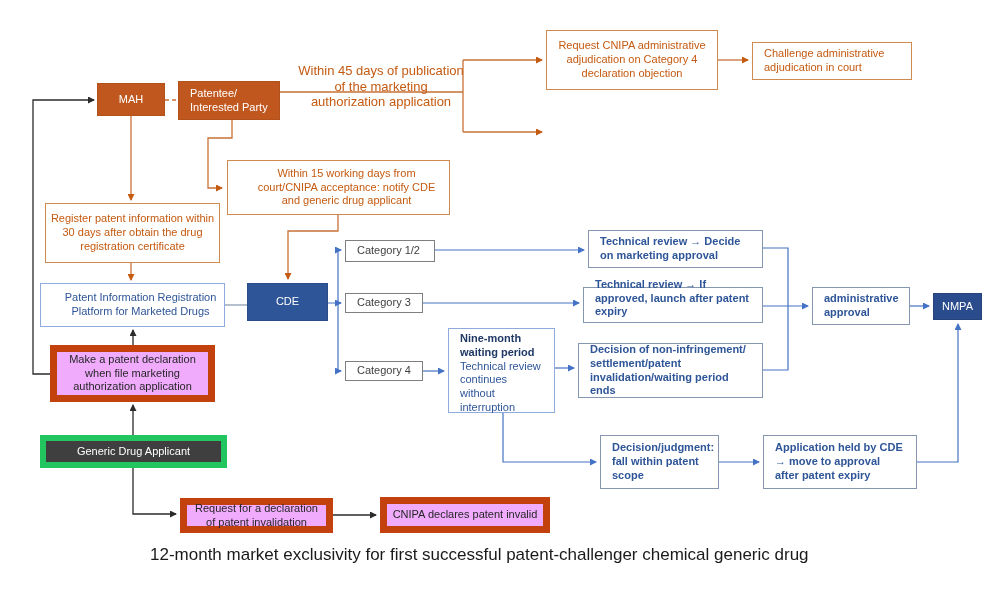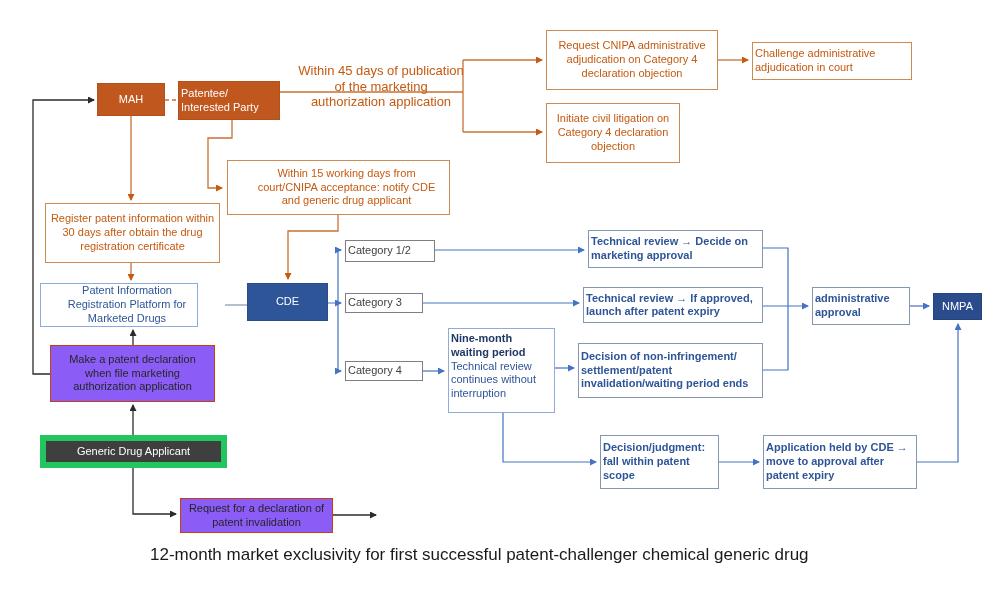--- a/index.html
+++ b/index.html
@@ -5,31 +5,31 @@
   html,body{margin:0;padding:0;background:#ffffff;}
   .stage{
     position:relative;width:1000px;height:595px;background:#ffffff;
     font-family:"Liberation Sans", sans-serif;overflow:hidden;
   }
   .wires{position:absolute;left:0;top:0;width:1000px;height:595px;}
   .node{
     position:absolute;display:flex;align-items:center;justify-content:center;
     box-sizing:border-box;font-size:11px;line-height:1.25;text-align:center;
   }
-  .node.left{justify-content:flex-start;text-align:left;padding:3px 2px;}
+  .node.left{justify-content:flex-start;text-align:left;padding:3px 11px;}
   .node.center{padding:2px 4px;}
   .orange-fill{background:#C0571E;color:#ffffff;border:1px solid #B3511C;}
   .orange-box{border:1px solid #CE8A4F;color:#C55A11;background:#fff;}
   .blue-box{border:1px solid #8FAADC;color:#2E5597;background:#fff;}
   .blue-box2{border:1px solid #8496B0;color:#2E5597;background:#fff;font-weight:bold;}
   .navy-fill{background:#2E5597;color:#ffffff;border:1px solid #2A4C88;}
   .nmpa-fill{background:#2B4C8C;color:#ffffff;border:1px solid #27437C;}
   .gray-box{border:1px solid #7F7F7F;color:#3F3F3F;background:#fff;}
   .dark-fill{background:#3F3F3F;color:#ffffff;border:6px solid #22c55e;}
-  .black-box{border:1px solid #c2410c;color:#262626;background:#8b5cf6;}
+  .black-box{border:7px solid #c2410c;color:#262626;background:#f0abfc;}
   .floating-text{position:absolute;font-size:13px;line-height:1.2;color:#C55A11;text-align:center;}
   .caption{position:absolute;font-size:17px;color:#1a1a1a;text-align:left;}
   .nm-title{display:block;font-weight:700;color:#1F3864;}
   .nm-body{display:block;color:#2E5597;}
 </style>
 </head>
 <body>
 
 <div class="stage">
 
@@ -93,42 +93,42 @@
   </div>
 
   <div class="floating-text" style="left:297px;top:63px;width:168px;">Within 45 days of publication of the marketing authorization application</div>
 
   <div class="node orange-box center" style="left:546px;top:30px;width:172px;height:60px;">
     <span>Request CNIPA administrative adjudication on Category 4 declaration objection</span>
   </div>
   <div class="node orange-box left" style="left:752px;top:42px;width:160px;height:38px;">
     <span>Challenge administrative adjudication in court</span>
   </div>
-  <div class="node orange-box center" style="left:546px;top:103px;width:134px;height:60px;">
-    <span>Initiate civil litigation on Category 4 declaration objection</span>
-  </div>
   <div class="node orange-box center" style="left:227px;top:160px;width:223px;height:55px;padding-left:20px;">
     <span>Within 15 working days from court/CNIPA acceptance: notify CDE and generic drug applicant</span>
   </div>
   <div class="node orange-box center" style="left:45px;top:203px;width:175px;height:60px;">
     <span>Register patent information within 30 days after obtain the drug registration certificate</span>
   </div>
 
-  <div class="node blue-box center" style="left:40px;top:283px;width:158px;height:44px;padding-left:20px;">
+  <div class="node blue-box center" style="left:40px;top:283px;width:185px;height:44px;padding-left:20px;">
     <span>Patent Information Registration Platform for Marketed Drugs</span>
   </div>
 
   <div class="node black-box center" style="left:50px;top:345px;width:165px;height:57px;">
     <span>Make a patent declaration when file marketing authorization application</span>
   </div>
   <div class="node dark-fill" style="left:40px;top:435px;width:187px;height:33px;">
     <span>Generic Drug Applicant</span>
   </div>
   <div class="node black-box center" style="left:180px;top:498px;width:153px;height:35px;">
     <span>Request for a declaration of patent invalidation</span>
+  </div>
+  <div class="node black-box center" style="left:380px;top:497px;width:170px;height:36px;">
+    <span>CNIPA declares patent invalid</span>
   </div>
 
   <div class="node navy-fill" style="left:247px;top:283px;width:81px;height:38px;">
     <span>CDE</span>
   </div>
   <div class="node nmpa-fill" style="left:933px;top:293px;width:49px;height:27px;">
     <span>NMPA</span>
   </div>
 
   <div class="node gray-box left" style="left:345px;top:240px;width:90px;height:22px;">

